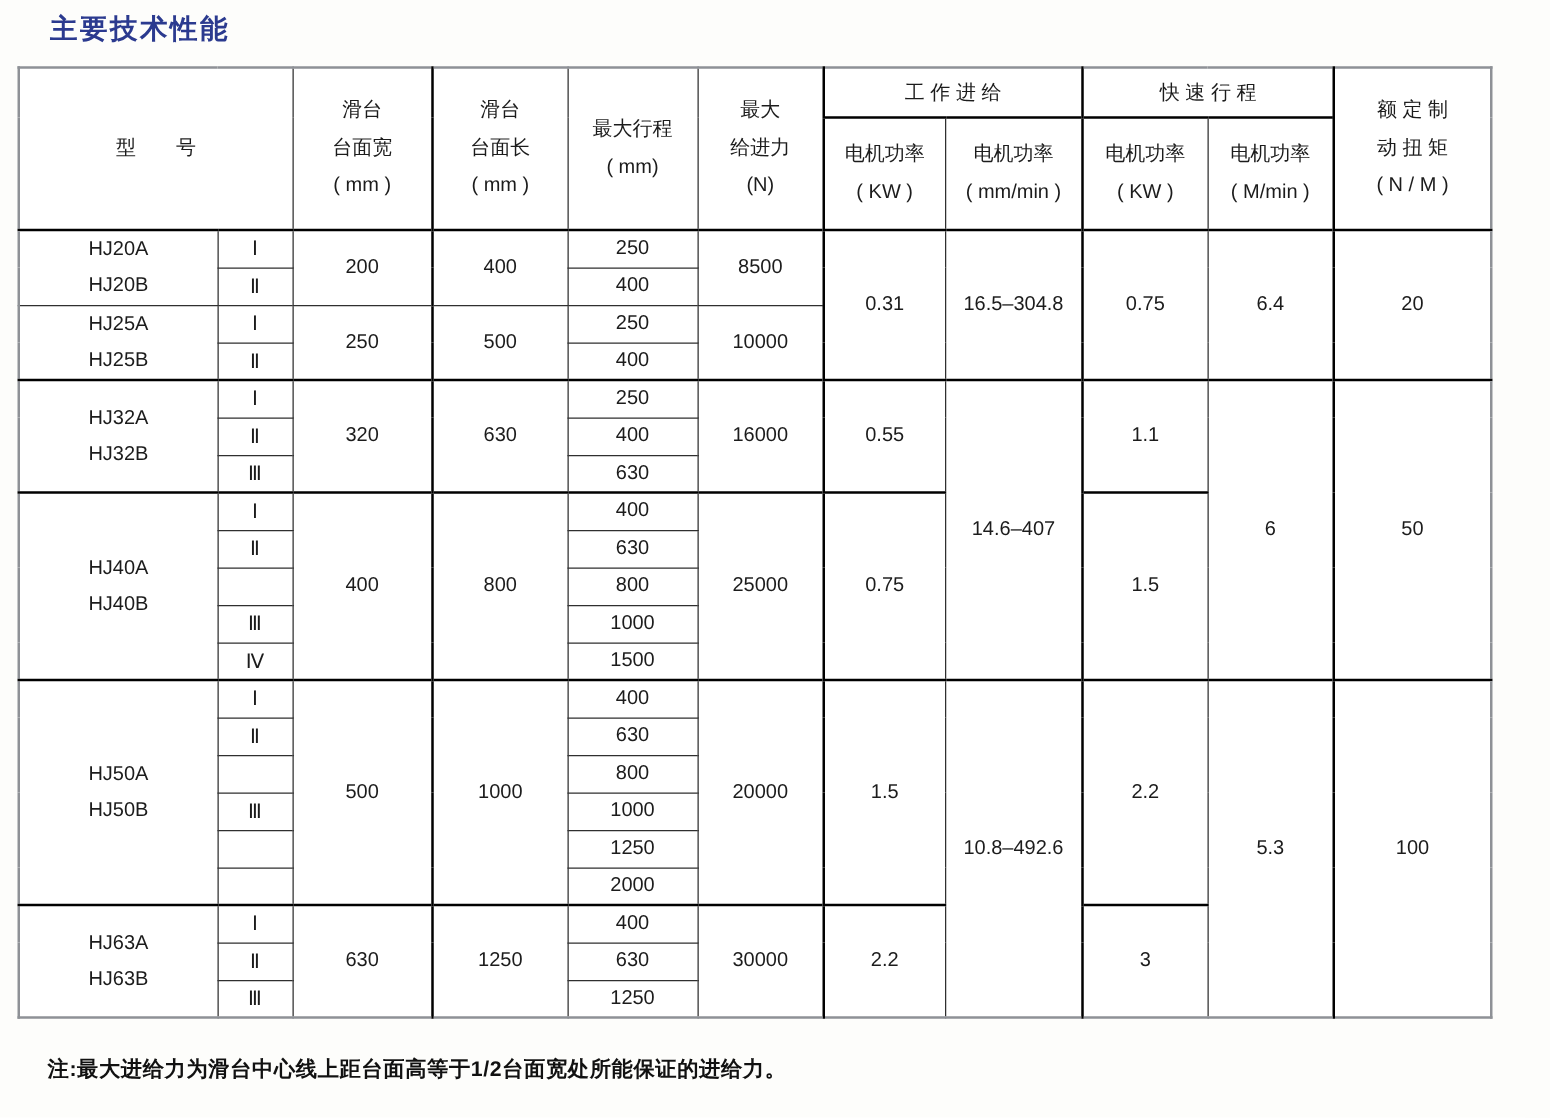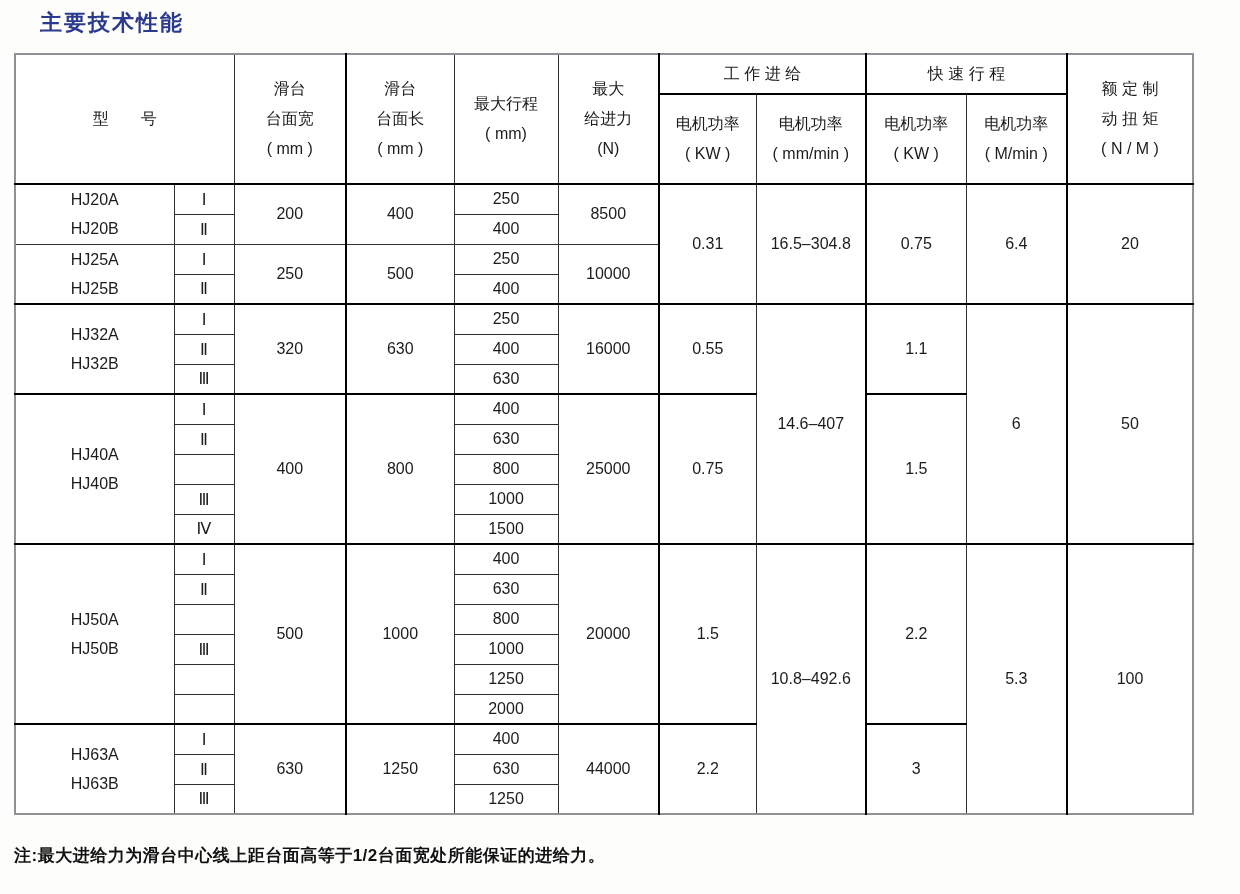--- a/index.html
+++ b/index.html
@@ -42,21 +42,21 @@
   tr.r{height:30px;}
   .line{line-height:30px;}
   .mline{line-height:29px;}
   
   .bl2{border-left:2px solid #000 !important;}
   .bt2{border-top:2px solid #000 !important;}
   
   td.low{vertical-align:bottom;padding-bottom:34px;}
   .variant{font-size:15px;}
   .note{
-    position:absolute;left:14px;top:844px;
+    position:absolute;left:38px;top:844px;
     font-size:17px;font-weight:bold;color:#111;
     margin:0;letter-spacing:0.5px;
   }
 </style>
 </head>
 <body>
 
 <div class="page">
 
   <h1 class="title">主要技术性能</h1>
@@ -261,21 +261,21 @@
 
       <tr class="r">
         <td rowspan="3" class="bt2">
           <div class="mline">HJ63A</div>
           <div class="mline">HJ63B</div>
         </td>
         <td class="variant bt2">Ⅰ</td>
         <td rowspan="3" class="bt2">630</td>
         <td rowspan="3" class="bl2 bt2">1250</td>
         <td class="bt2">400</td>
-        <td rowspan="3" class="bt2">44000</td>
+        <td rowspan="3" class="bt2">30000</td>
         <td rowspan="3" class="bl2 bt2">2.2</td>
         <td rowspan="3" class="bl2 bt2">3</td>
       </tr>
       <tr class="r">
         <td class="variant">Ⅱ</td>
         <td>630</td>
       </tr>
       <tr class="r">
         <td class="variant">Ⅲ</td>
         <td>1250</td>

